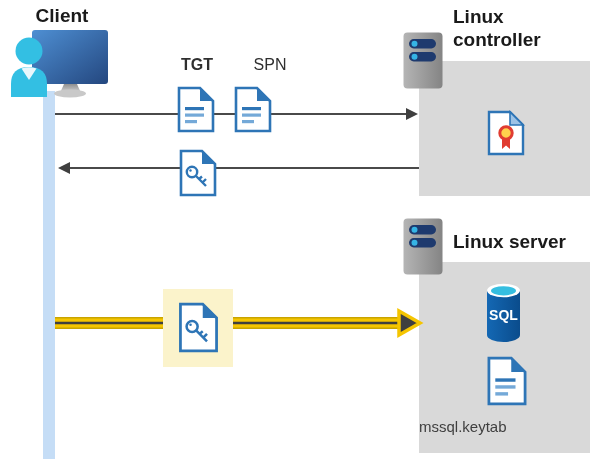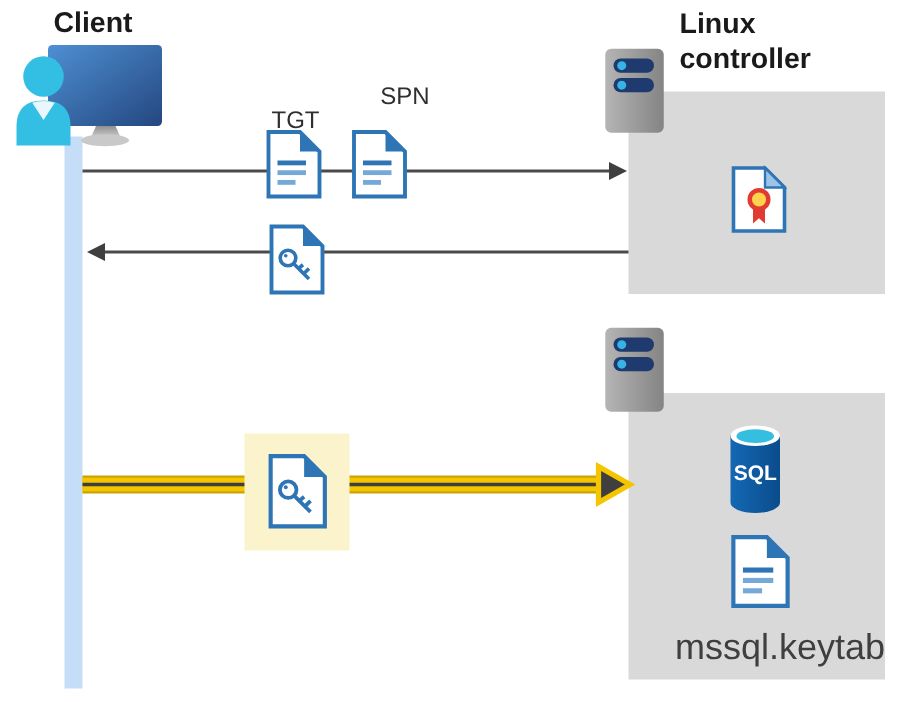--- a/index.html
+++ b/index.html
@@ -8,21 +8,21 @@
     font-family:"Liberation Sans","DejaVu Sans",sans-serif;overflow:hidden;
   }
   .abs{position:absolute;}
   .node-label{font-weight:bold;color:#1a1a1a;font-size:19px;line-height:23px;}
   .msg-label{font-size:16px;color:#2f2f2f;text-align:center;}
   .gray-box{background:#D9D9D9;z-index:0;}
   .lifeline{background:#C5DDF6;z-index:1;}
   .arrows{z-index:2;}
   .hl-box{background:#FBF3CB;z-index:3;}
   .icon{z-index:4;}
-  .keytab-label{font-size:24px;color:#3f3f3f;text-align:right;z-index:4;}
+  .keytab-label{font-size:15px;color:#3f3f3f;text-align:left;z-index:4;}
 </style>
 </head>
 <body>
 
 <div class="stage">
 
   <div class="abs gray-box" style="left:419px;top:61px;width:171px;height:135px;"></div>
   <div class="abs gray-box" style="left:419px;top:262px;width:171px;height:191px;"></div>
 
   <div class="abs lifeline" style="left:43px;top:91px;width:12px;height:368px;"></div>
@@ -59,21 +59,21 @@
       </linearGradient>
     </defs>
     <rect x="24" y="3" width="76" height="54" rx="3" fill="url(#monGrad)"></rect>
     <path d="M56,57 L69,57 L73,66 L52,66 Z" fill="url(#standGrad)"></path>
     <ellipse cx="62" cy="66.5" rx="16" ry="4" fill="#C9C9C9"></ellipse>
     <circle cx="21" cy="24" r="13.5" fill="#33BFE3"></circle>
     <path d="M3,70 V57 Q3,40 21,40 Q39,40 39,57 V70 Z" fill="#33BFE3"></path>
     <path d="M13.5,41.5 L21,53 L28.5,41.5 Q21,39 13.5,41.5 Z" fill="#E9F7FC"></path>
   </svg>
 
-  <div class="abs msg-label" style="left:175px;top:72px;width:44px;">TGT</div>
+  <div class="abs msg-label" style="left:175px;top:56px;width:44px;font-weight:bold;">TGT</div>
   <div class="abs msg-label" style="left:248px;top:56px;width:44px;">SPN</div>
 
   <svg class="abs icon" style="left:177px;top:86px;" width="38" height="47" viewBox="0 0 38 47">
     <path d="M2,2 H23 L36,15 V45 H2 Z" fill="#ffffff" stroke="#2E75B6" stroke-width="2.6"></path>
     <path d="M23,2 L36,15 H23 Z" fill="#2E75B6"></path>
     <rect x="8" y="21" width="19" height="3.2" fill="#2E75B6"></rect>
     <rect x="8" y="27.5" width="19" height="3.2" fill="#74A9D8"></rect>
     <rect x="8" y="34" width="12" height="3.2" fill="#74A9D8"></rect>
   </svg>
 
@@ -116,20 +116,21 @@
     <circle cx="11.5" cy="24.75" r="3" fill="#35B4E5"></circle>
   </svg>
 
   <svg class="abs icon" style="left:487px;top:110px;" width="38" height="46" viewBox="0 0 38 46">
     <path d="M2,2 H23 L36,15 V44 H2 Z" fill="#ffffff" stroke="#2E75B6" stroke-width="2.4"></path>
     <path d="M23,2 L36,15 H23 Z" fill="#9DC3E6" stroke="#2E75B6" stroke-width="1.6"></path>
     <path d="M15,27 L15,39 L19,35.5 L23,39 L23,27 Z" fill="#E03C31"></path>
     <circle cx="19" cy="23" r="6.2" fill="#FFD24D" stroke="#E03C31" stroke-width="3"></circle>
   </svg>
 
+  <div class="abs node-label" style="left:453px;top:230px;width:140px;">Linux server</div>
   <svg class="abs icon" style="left:403px;top:218px;" width="40" height="57" viewBox="0 0 40 57">
     <defs>
       <linearGradient id="srvGrad2" x1="0" y1="0" x2="1" y2="0">
         <stop offset="0" stop-color="#B5B5B5"></stop>
           <stop offset="1" stop-color="#848484"></stop>
       </linearGradient>
     </defs>
     <rect x="0.5" y="0.5" width="39" height="56" rx="4" fill="url(#srvGrad2)"></rect>
     <rect x="6" y="7" width="27" height="9.5" rx="4.75" fill="#1E3A6E"></rect>
     <circle cx="11.5" cy="11.75" r="3" fill="#35B4E5"></circle>

